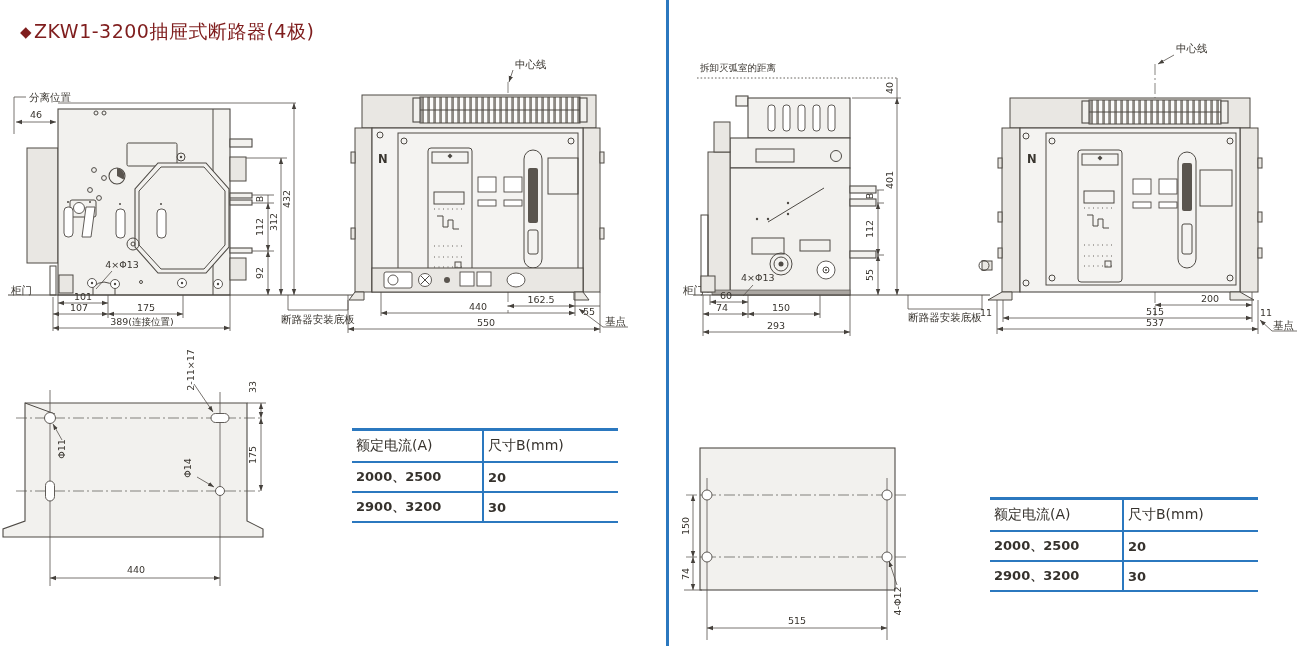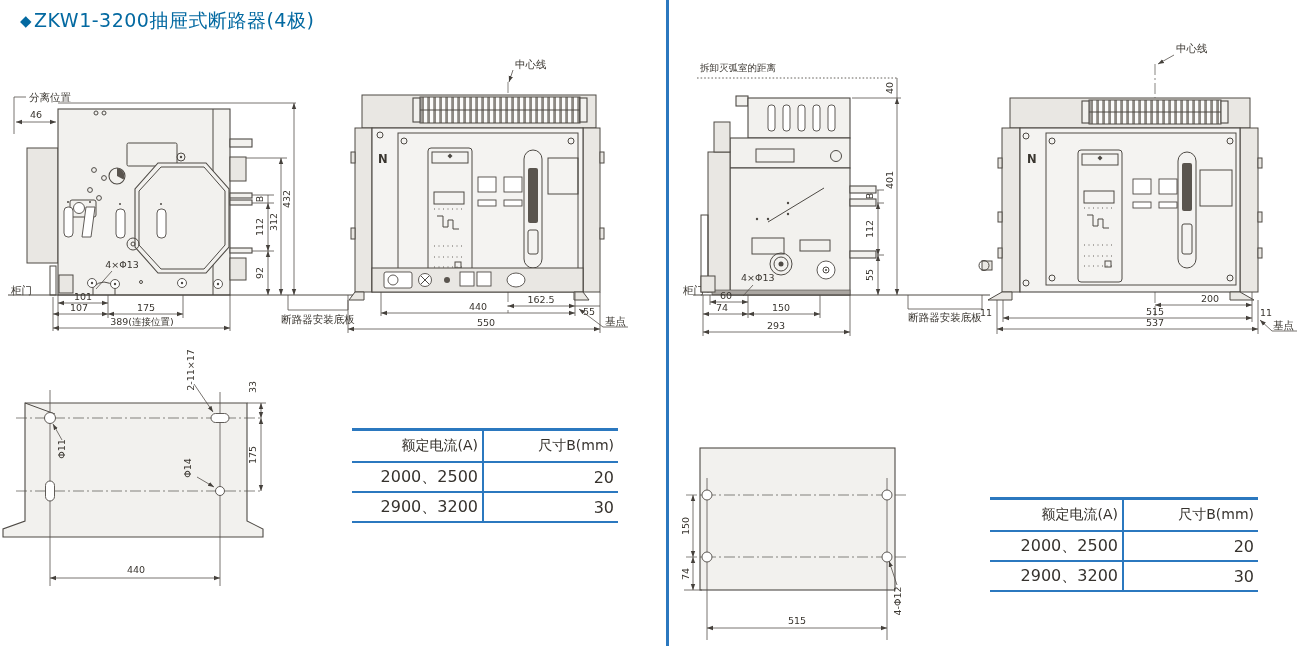--- a/index.html
+++ b/index.html
@@ -1,45 +1,46 @@
 <!DOCTYPE html>
 <html><head>
 <meta charset="utf-8">
 <style>
   html,body { margin:0; padding:0; background:#ffffff; }
   .stage {
     position:relative; width:1316px; height:646px; background:#ffffff;
     font-family:"DejaVu Sans","Liberation Sans",sans-serif; overflow:hidden;
   }
   .panel-title {
-    position:absolute; font-size:19px; color:#0369a1; letter-spacing:0.5px;
+    position:absolute; font-size:19px; color:#7f1d1d; letter-spacing:0.5px;
     white-space:nowrap;
+    margin-top:11px;
   }
   .panel-title .bullet { font-size:15px; margin-right:2px; position:relative; top:-1px; }
   .divider { position:absolute; top:0; width:2.5px; height:646px; }
   svg.draw { position:absolute; top:0; }
   svg text { font-family:"DejaVu Sans","Liberation Sans",sans-serif; font-size:10px; fill:#39352f; }
   svg text.t9  { font-size:9.5px; }
   svg text.t10 { font-size:10.5px; }
   svg text.t11 { font-size:11.5px; font-weight:bold; }
   .ln   { stroke:#4e4a45; stroke-width:1; fill:none; }
   .body1{ fill:#f2f1ee; stroke:#4e4a45; stroke-width:1.1; }
   .body2{ fill:#e9e7e3; stroke:#4e4a45; stroke-width:1; }
   .face { fill:#f4f3f1; stroke:#4e4a45; stroke-width:1.1; }
   .white{ fill:#ffffff; stroke:#4e4a45; stroke-width:0.9; }
   .dim  { stroke:#55514b; stroke-width:0.8; fill:none; }
   .cl   { stroke:#55514b; stroke-width:0.7; fill:none; stroke-dasharray:11 3 2 3; }
   .dotl { stroke:#55514b; stroke-width:0.9; fill:none; stroke-dasharray:1.6 2; }
   .dsh  { stroke:#55514b; stroke-width:0.9; fill:none; stroke-dasharray:1 3.5; }
   table.spec {
     position:absolute; border-collapse:collapse; background:#fff;
-    color:#36322d; text-align:right; table-layout:fixed;
+    color:#36322d; text-align:left; table-layout:fixed;
   }
   table.spec th { font-weight:normal; font-size:14px; height:30px; }
-  table.spec td { font-size:16px; height:28px; }
+  table.spec td { font-size:13px; height:28px;font-weight:bold; }
   table.spec th, table.spec td { padding:0 4px; }
 </style>
 </head>
 <body>
 
 <div class="stage">
 
   <div class="panel-title" style="left:20px; top:8px;">
     <span class="bullet">◆</span><span>ZKW1-3200抽屉式断路器(4极)</span>
   </div>

